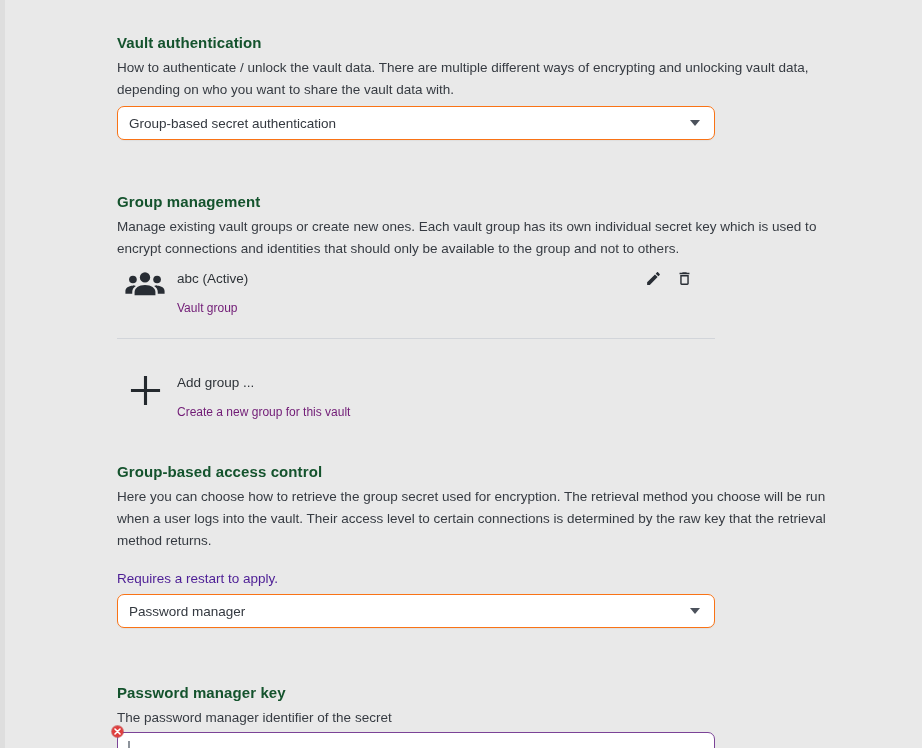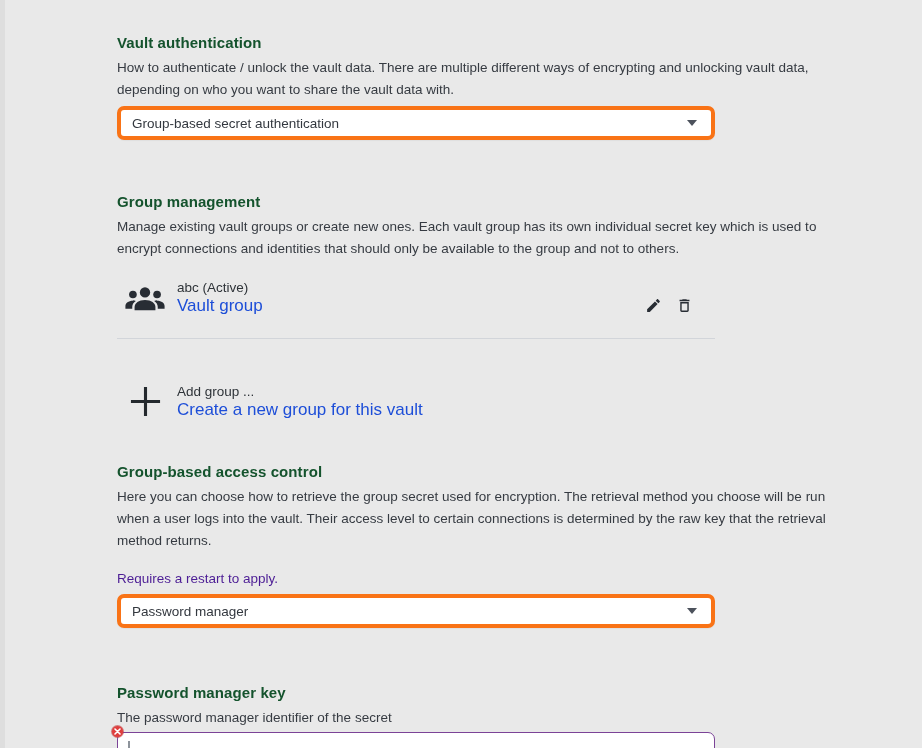--- a/index.html
+++ b/index.html
@@ -52,21 +52,21 @@
     font-size: 13.5px;
     line-height: 21px;
     color: #4c1d95;
   }
   .select-box {
     margin-top: 5px;
     width: 598px;
     height: 34px;
     box-sizing: border-box;
     background: #ffffff;
-    border: 4px solid #f97316;
+    border: 1px solid #f97316;
     border-radius: 7px;
     box-shadow: 0 1px 1px rgba(0,0,0,0.04);
     display: flex;
     align-items: center;
     padding: 0 14px 0 11px;
     cursor: pointer;
   }
   .select-value {
     font-size: 13.5px;
     color: #33383f;
@@ -76,21 +76,21 @@
   }
   .chevron-down {
     width: 0; height: 0;
     border-left: 5px solid transparent;
     border-right: 5px solid transparent;
     border-top: 6px solid #4c525c;
     flex: 0 0 auto;
   }
   .row {
     display: flex;
-    align-items: flex-end;
+    align-items: flex-start;
     width: 598px;
     height: 44px;
     cursor: pointer;
   }
   .row-group { margin-top: 10px; }
   .row-add   { margin-top: 35px; }
   .row-icon {
     width: 40px;
     margin-left: 8px;
     display: flex;
@@ -98,24 +98,24 @@
     justify-content: center;
     flex: 0 0 auto;
   }
   .row-text { margin-left: 12px; flex: 1 1 auto; min-width: 0; }
   .row-title {
     font-size: 13.5px;
     line-height: 17px;
     color: #2e3338;
   }
   .row-sub {
-    font-size: 17px;
+    font-size: 12px;
     line-height: 16px;
-    color: #1d4ed8;
-    margin-top: 2px;
+    color: #701a75;
+    margin-top: 13px;
   }
   .row-actions {
     display: flex;
     align-items: center;
     gap: 14px;
     margin-right: 22px;
     flex: 0 0 auto;
   }
   .icon-btn {
     display: flex;

